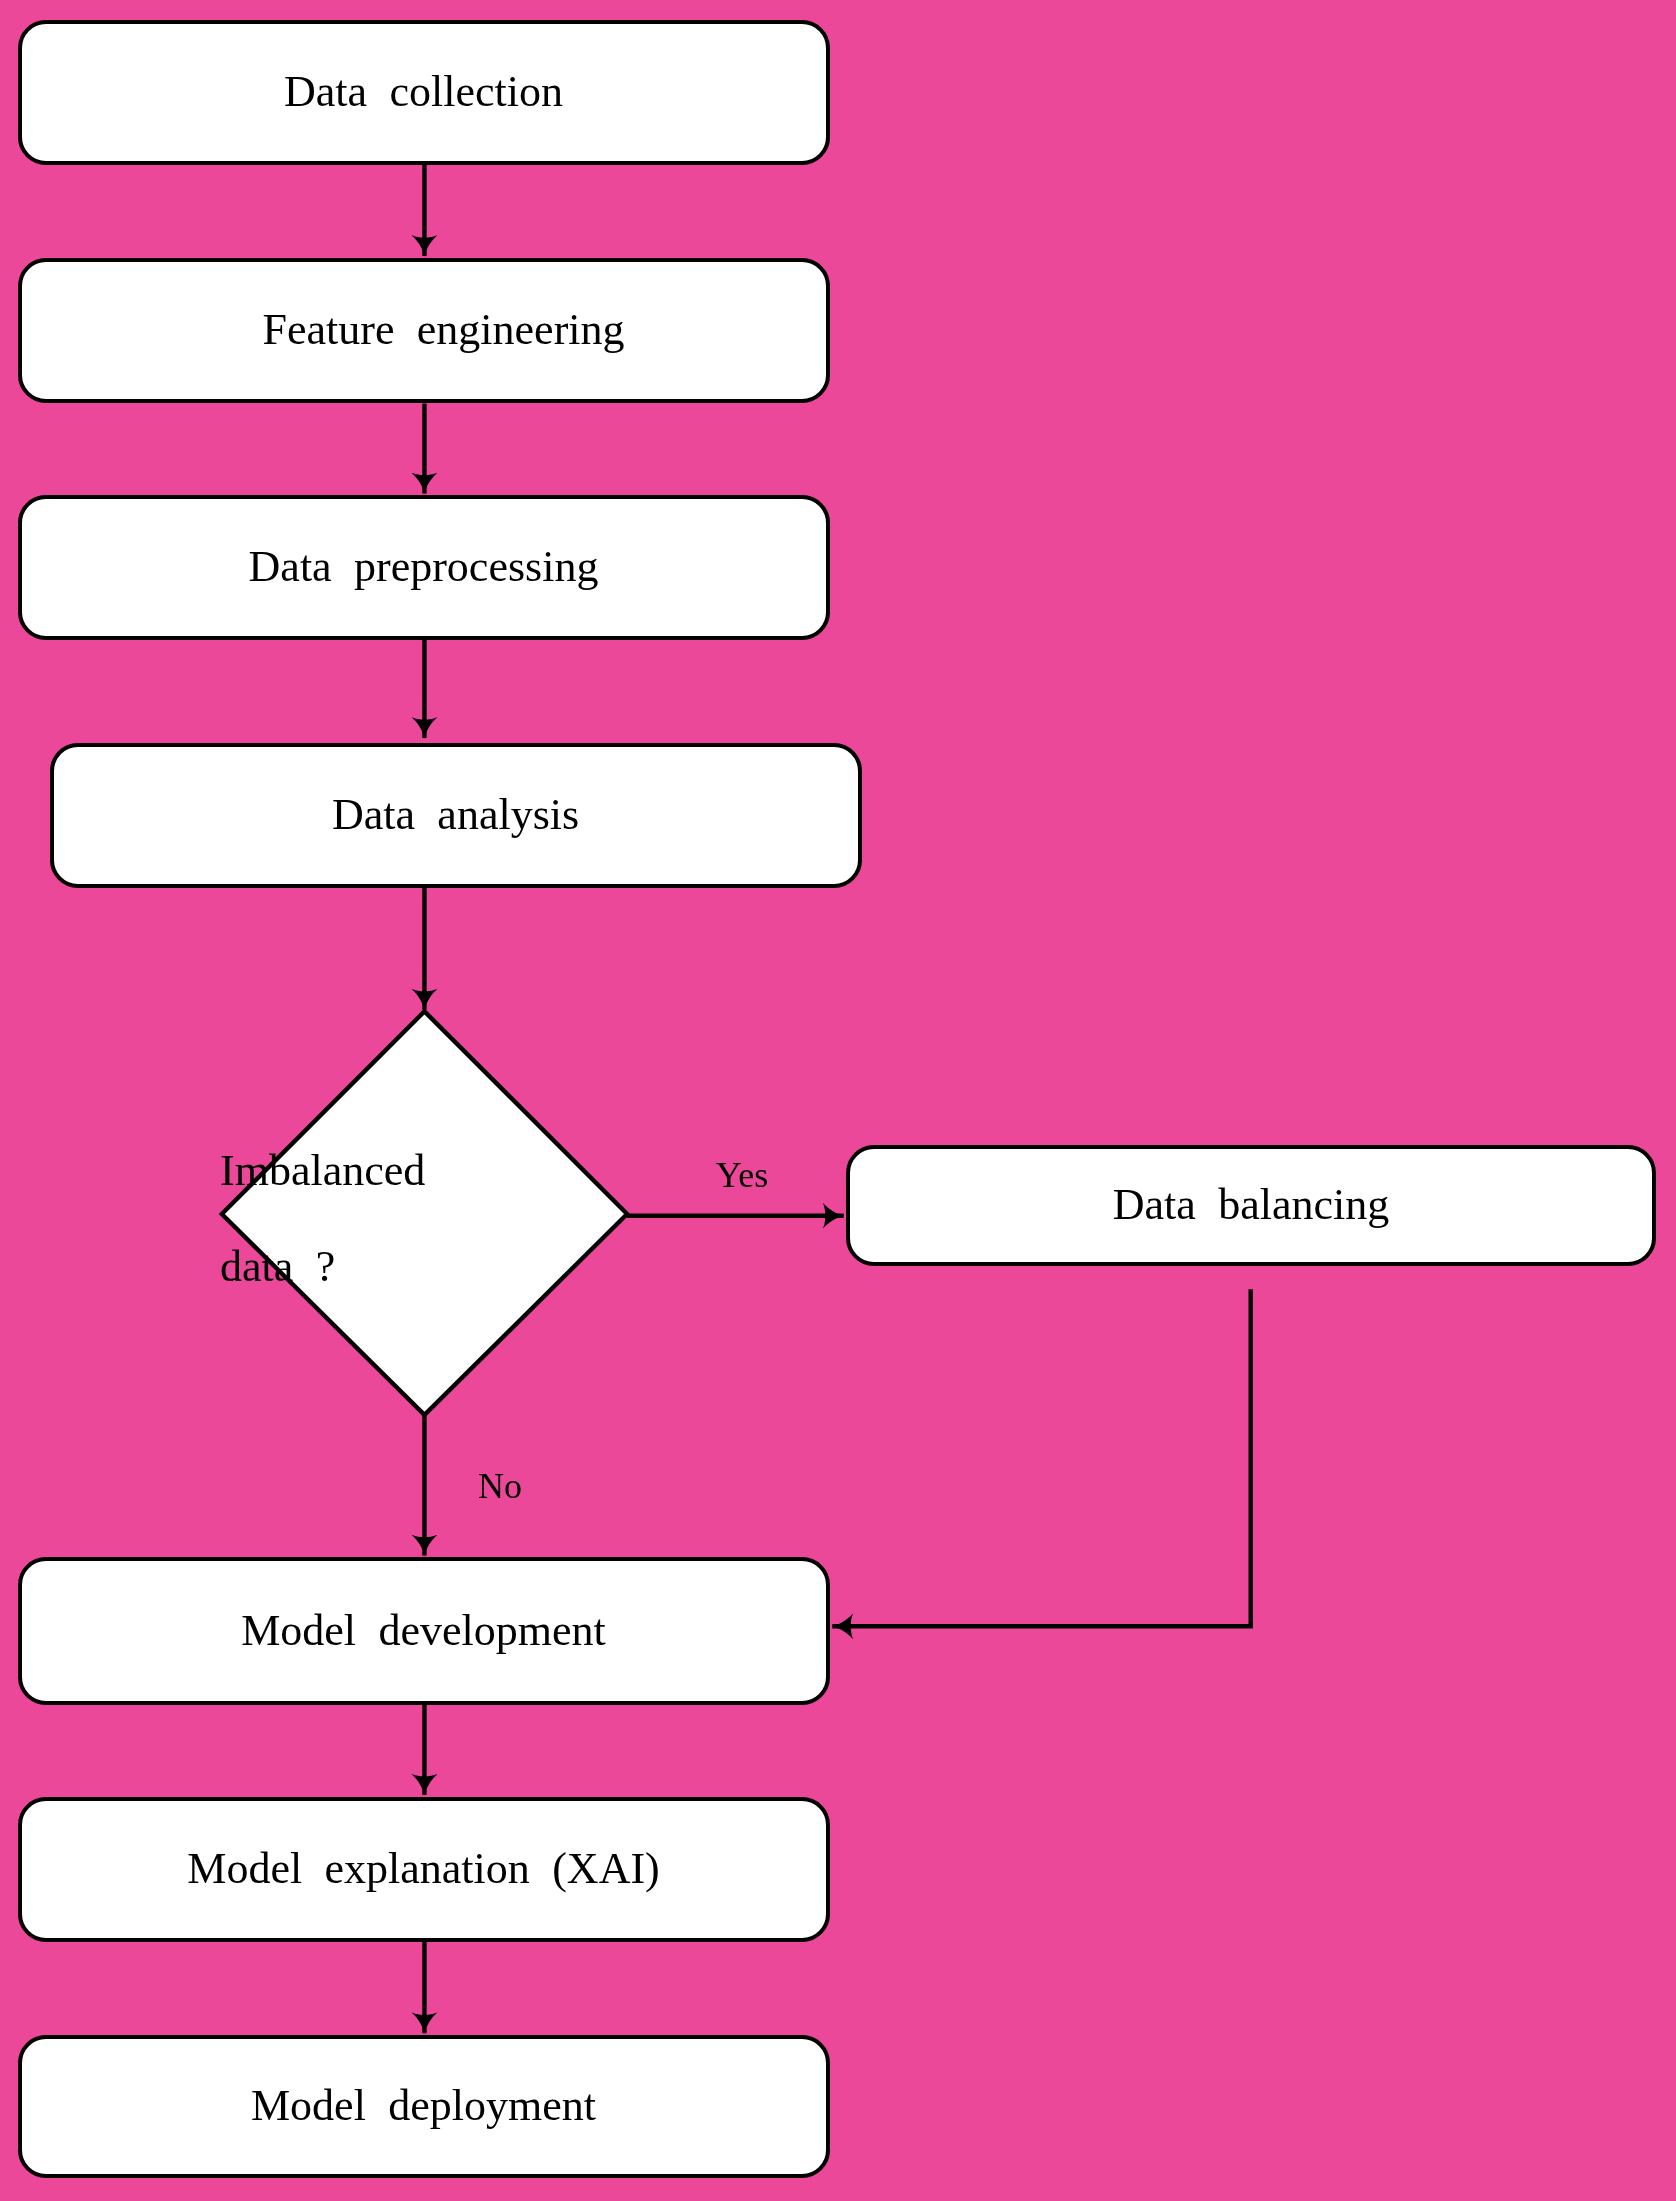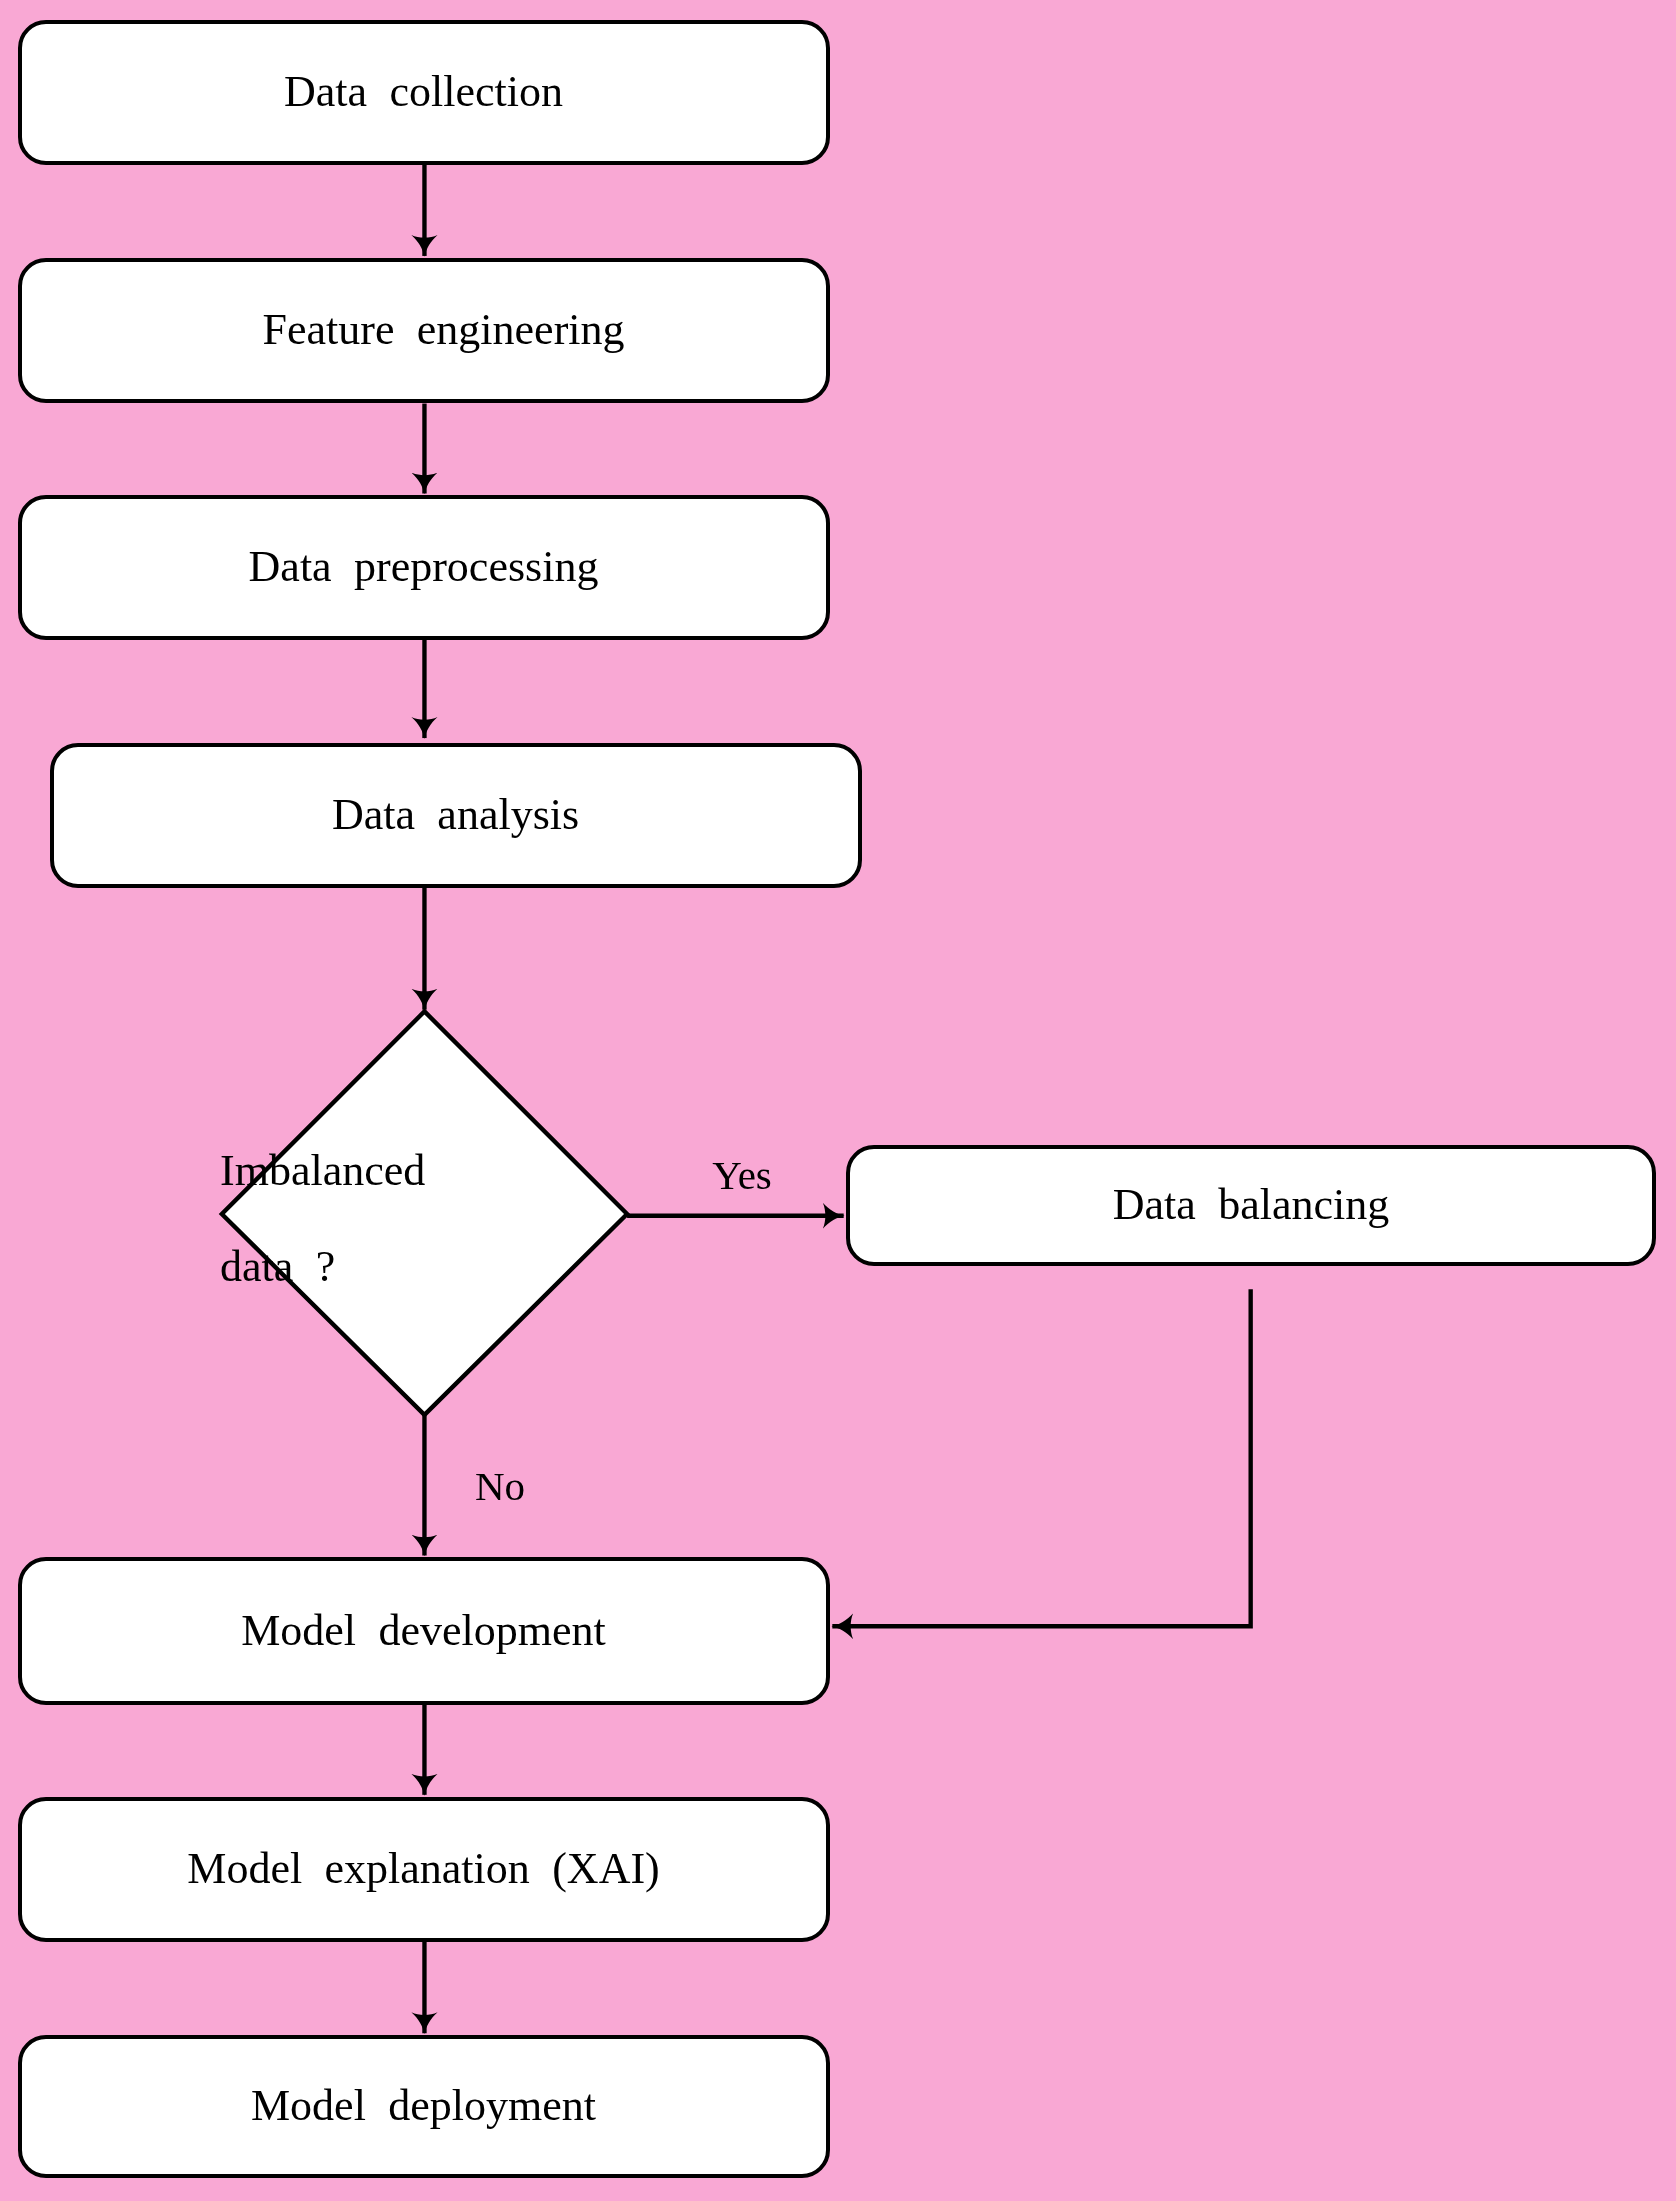--- a/index.html
+++ b/index.html
@@ -4,21 +4,21 @@
 <style>
   html, body {
     margin: 0;
     padding: 0;
     background: #ffffff;
   }
   #canvas {
     position: relative;
     width: 1676px;
     height: 2201px;
-    background: #f9a8d4;
+    background: #ec4899;
     font-family: "Liberation Serif", "DejaVu Serif", serif;
     color: #000000;
   }
   #wires {
     position: absolute;
     left: 0;
     top: 0;
     width: 1676px;
     height: 2201px;
   }
@@ -59,21 +59,21 @@
     left: 220px;
     top: 1123px;
     width: 409px;
     font-size: 44px;
     word-spacing: 11.4px;
     text-align: left;
     line-height: 96px;
   }
   .edge-label {
     position: absolute;
-    font-size: 41px;
+    font-size: 36px;
     transform: translate(-50%, -50%);
     white-space: nowrap;
   }
   #label-yes { left: 742px; top: 1175px; }
   #label-no  { left: 500px; top: 1486px; }
 </style>
 </head>
 <body>
 
 <div id="canvas">

